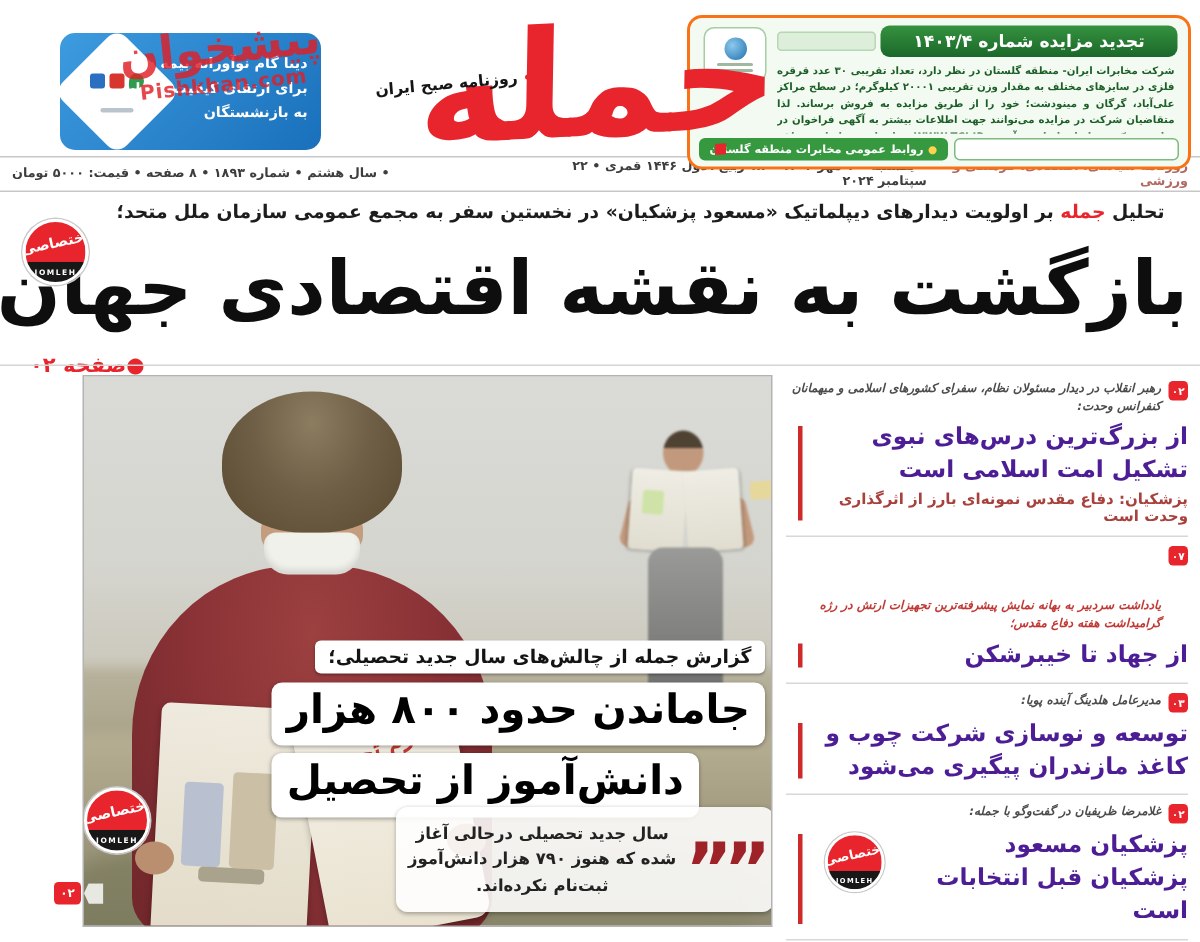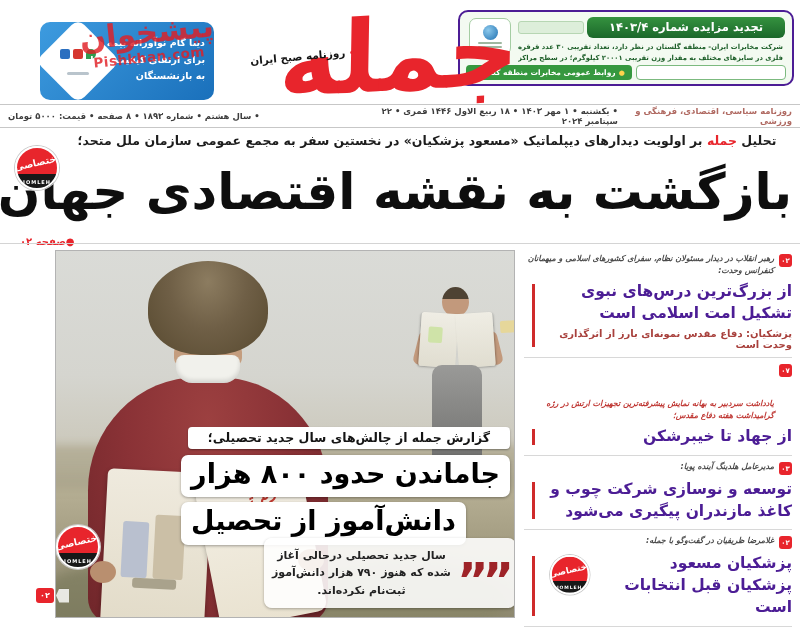--- a/index.html
+++ b/index.html
@@ -5,22 +5,22 @@
   * { margin:0; padding:0; box-sizing:border-box; }
   html,body { background:#e9e9e9; }
   body { font-family:"DejaVu Sans", sans-serif; }
   #page {
     position:relative; width:800px; height:628px; margin:0 auto;
     background:#ffffff; direction:rtl; overflow:hidden;
     font-family:"DejaVu Sans", sans-serif;
   }
 
   
-  .auction-box{position:absolute; top:10px; right:6px; width:336px; height:76px;
-    background:#f3faf1; border:2px solid #4c1d95; border-radius:10px; z-index:2;}
+  .auction-box{position:absolute; top:10px; right:6px; width:336px; height:103px;
+    background:#f3faf1; border:2px solid #f97316; border-radius:10px; z-index:2;}
   .auction-title{position:absolute; top:5px; right:7px; width:198px; height:21px;
     background:linear-gradient(180deg,#35923f,#1b682a); border-radius:6px;
     color:#fff; font-size:11.5px; font-weight:bold; line-height:21px; text-align:center;}
   .auction-strip{position:absolute; top:9px; left:58px; width:66px; height:13px;
     background:#ddeeda; border:1px solid #b7d6b3; border-radius:3px;}
   .auction-logo{position:absolute; top:6px; left:9px; width:42px; height:37px;
     background:#fff; border:1px solid #a5cda3; border-radius:7px;
     display:flex; flex-direction:column; align-items:center; justify-content:center; gap:2px;}
   .globe{width:15px; height:15px; border-radius:50%;
     background:radial-gradient(circle at 35% 35%, #8cc9ec, #1f6fb0);}
@@ -70,21 +70,21 @@
   .info-dates{margin:0 auto; padding-left:90px;}
   .info-issue{white-space:nowrap;}
 
   
   .lead-kicker{position:absolute; top:133px; right:10px; left:64px; height:16px;
     text-align:center; font-size:12.5px; font-weight:bold; color:#1d1d1d; line-height:16px;}
   .lead-kicker .brand{color:#e8252c;}
   .lead-headline{position:absolute; top:147px; right:8px; left:60px; height:90px;
     font-size:50px; font-weight:bold; color:#0e0e0e; text-align:center;
     line-height:90px; letter-spacing:-1px; white-space:nowrap;}
-  .lead-pageref{position:absolute; left:20px; top:236px; font-size:10px; font-weight:bold;
+  .lead-pageref{position:absolute; left:20px; top:236px; font-size:14px; font-weight:bold;
     color:#e8252c; direction:rtl;}
   .content-rule{position:absolute; top:243px; left:0; right:0; height:0;
     border-top:1px solid #d4d4d4;}
 
   
   .jomleh-badge{width:44px; height:44px; border-radius:50%;
     background:linear-gradient(180deg,#e8252c 0%, #e8252c 66%, #181818 66%, #181818 100%);
     border:2px solid #fff; box-shadow:0 0 0 1px #c9c9c9;
     position:relative; display:flex; align-items:center; justify-content:center; overflow:hidden;}
   .jb-fa{color:#fff; font-size:9.5px; font-weight:bold; transform:rotate(-12deg);
@@ -140,21 +140,21 @@
   .i1{left:18px; top:52px; width:26px; height:56px; background:#b9c0cf;}
   .i2{left:50px; top:44px; width:30px; height:64px; background:#cbbfa6;}
   .i3{left:30px; top:108px; width:44px; height:10px; background:#a9a28c;}
   .book-title{position:absolute; right:12px; top:26px; color:#c23a32; font-size:17px;
     font-weight:bold; transform:rotate(-14deg); direction:rtl; font-style:italic;}
   .book-sub{position:absolute; right:26px; top:54px; width:40px; height:3px; background:#b78; transform:rotate(-14deg);}
   .hand{position:absolute; width:26px; height:22px; background:#b98f6f; border-radius:50%;}
   .h-l{left:4px; top:300px;} .h-r{left:212px; top:288px;}
 
   .photo-kicker-chip{position:absolute; right:4px; top:176px; background:#fff;
-    border-radius:4px; padding:3px 20px 4px; font-size:12.5px; font-weight:bold; color:#141414;
+    border-radius:4px; padding:3px 9px 4px; font-size:12.5px; font-weight:bold; color:#141414;
     box-shadow:0 1px 2px rgba(0,0,0,.35); direction:rtl; white-space:nowrap;}
   .photo-headline{position:absolute; right:4px; top:204px; text-align:left; direction:rtl;}
   .ph-line{margin-bottom:5px;}
   .ph-chip{display:inline-block; background:#fff; border-radius:7px; padding:1px 10px 5px;
     font-size:27px; font-weight:bold; color:#000; box-shadow:0 1px 3px rgba(0,0,0,.35);
     white-space:nowrap; line-height:1.35;}
   .photo-quote{position:absolute; left:208px; top:287px; width:252px; height:70px;
     background:rgba(255,255,255,.88); border-radius:8px; box-shadow:0 1px 3px rgba(0,0,0,.3);
     direction:rtl; display:flex; align-items:center; padding:6px 8px; gap:6px;}
   .quote-glyph{font-size:48px; font-weight:bold; color:#9e2328; line-height:.55;

